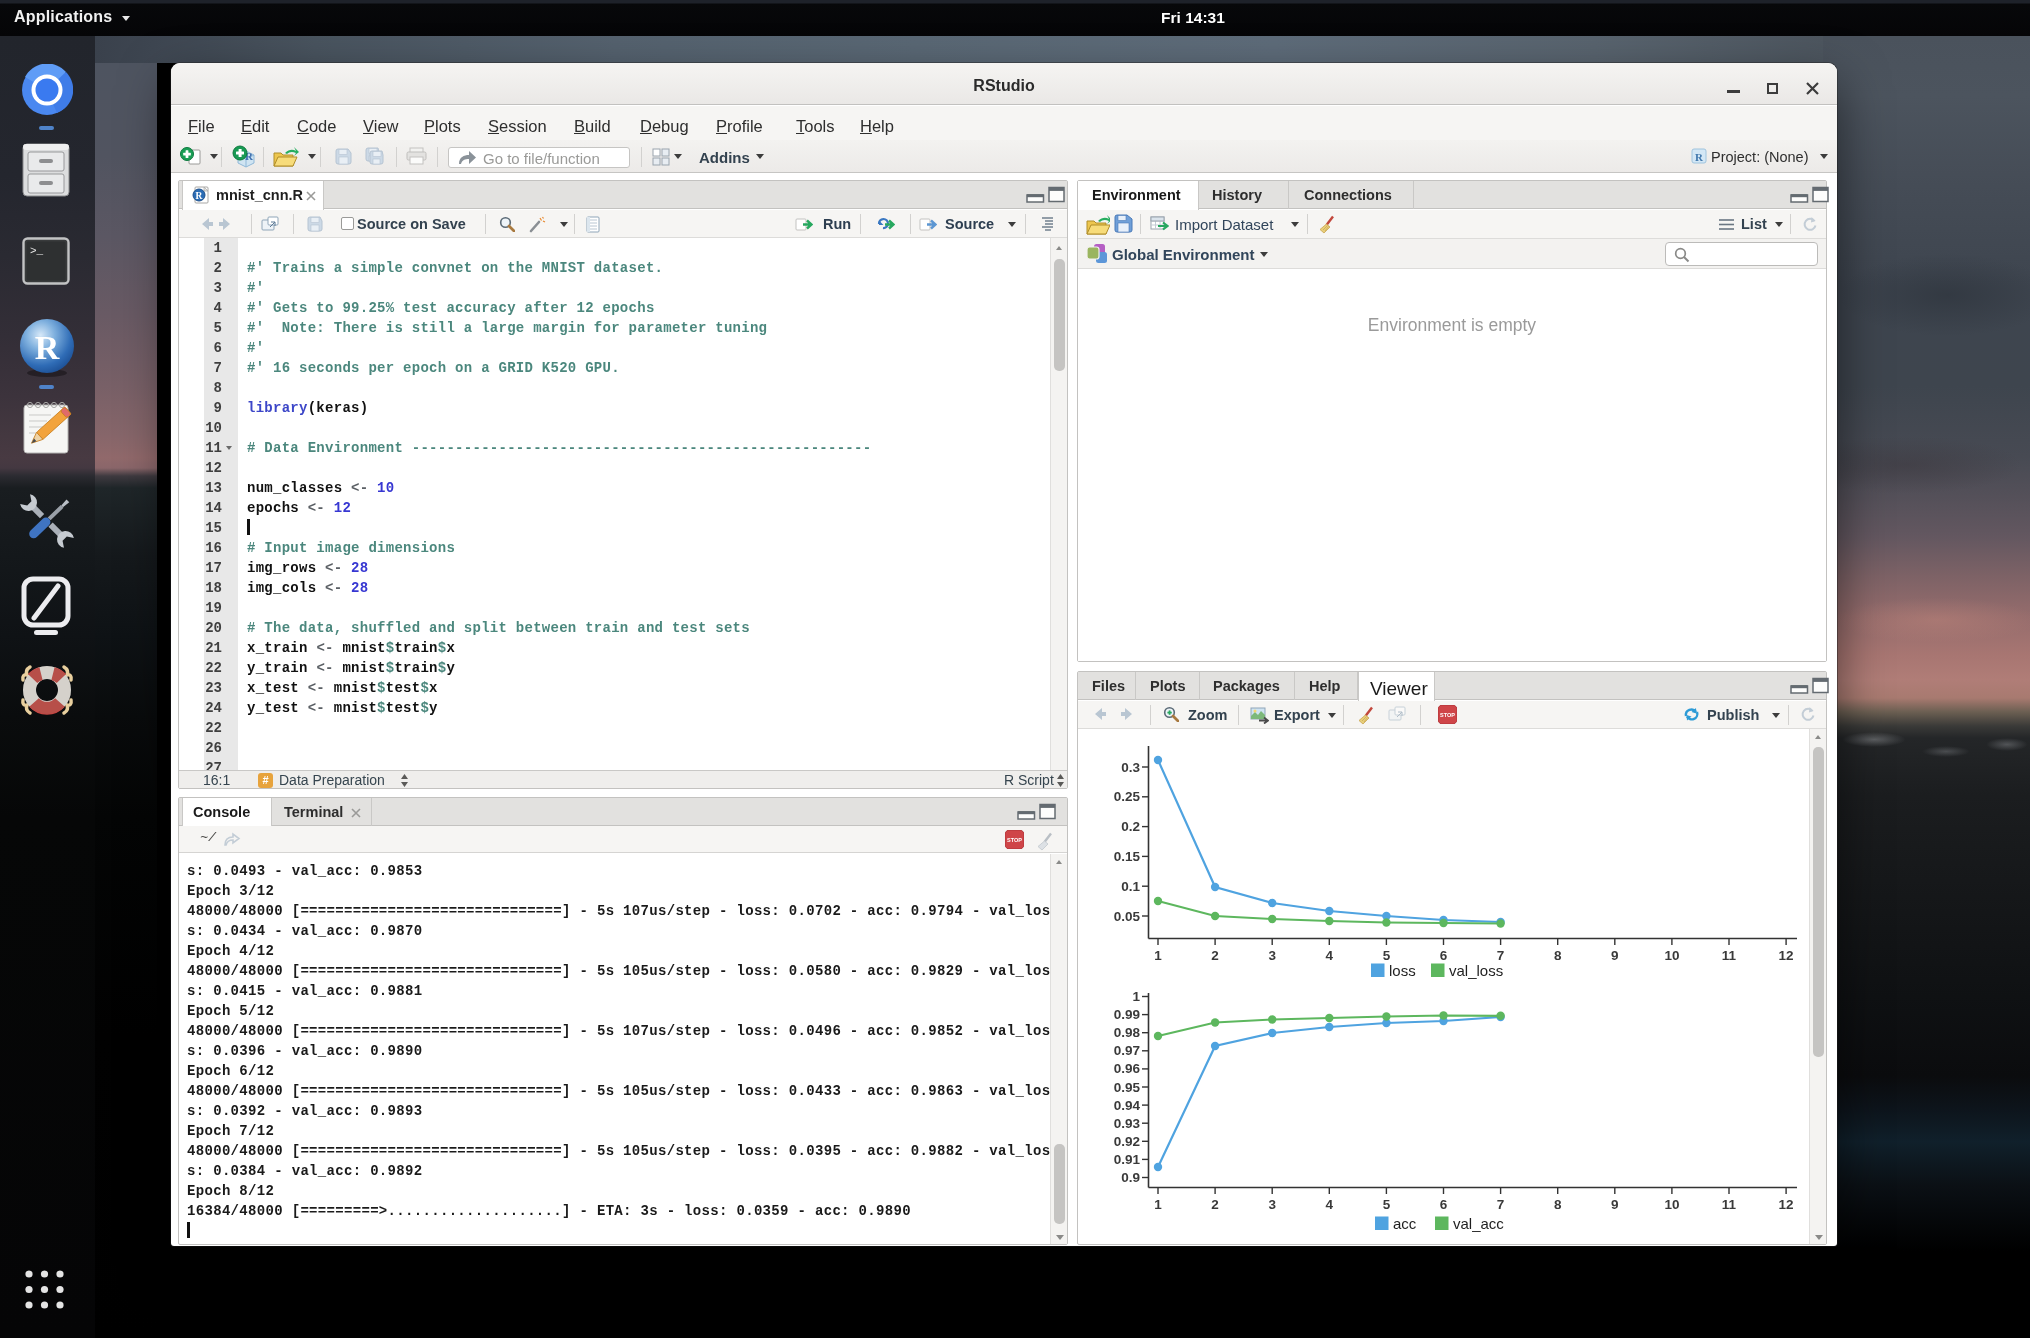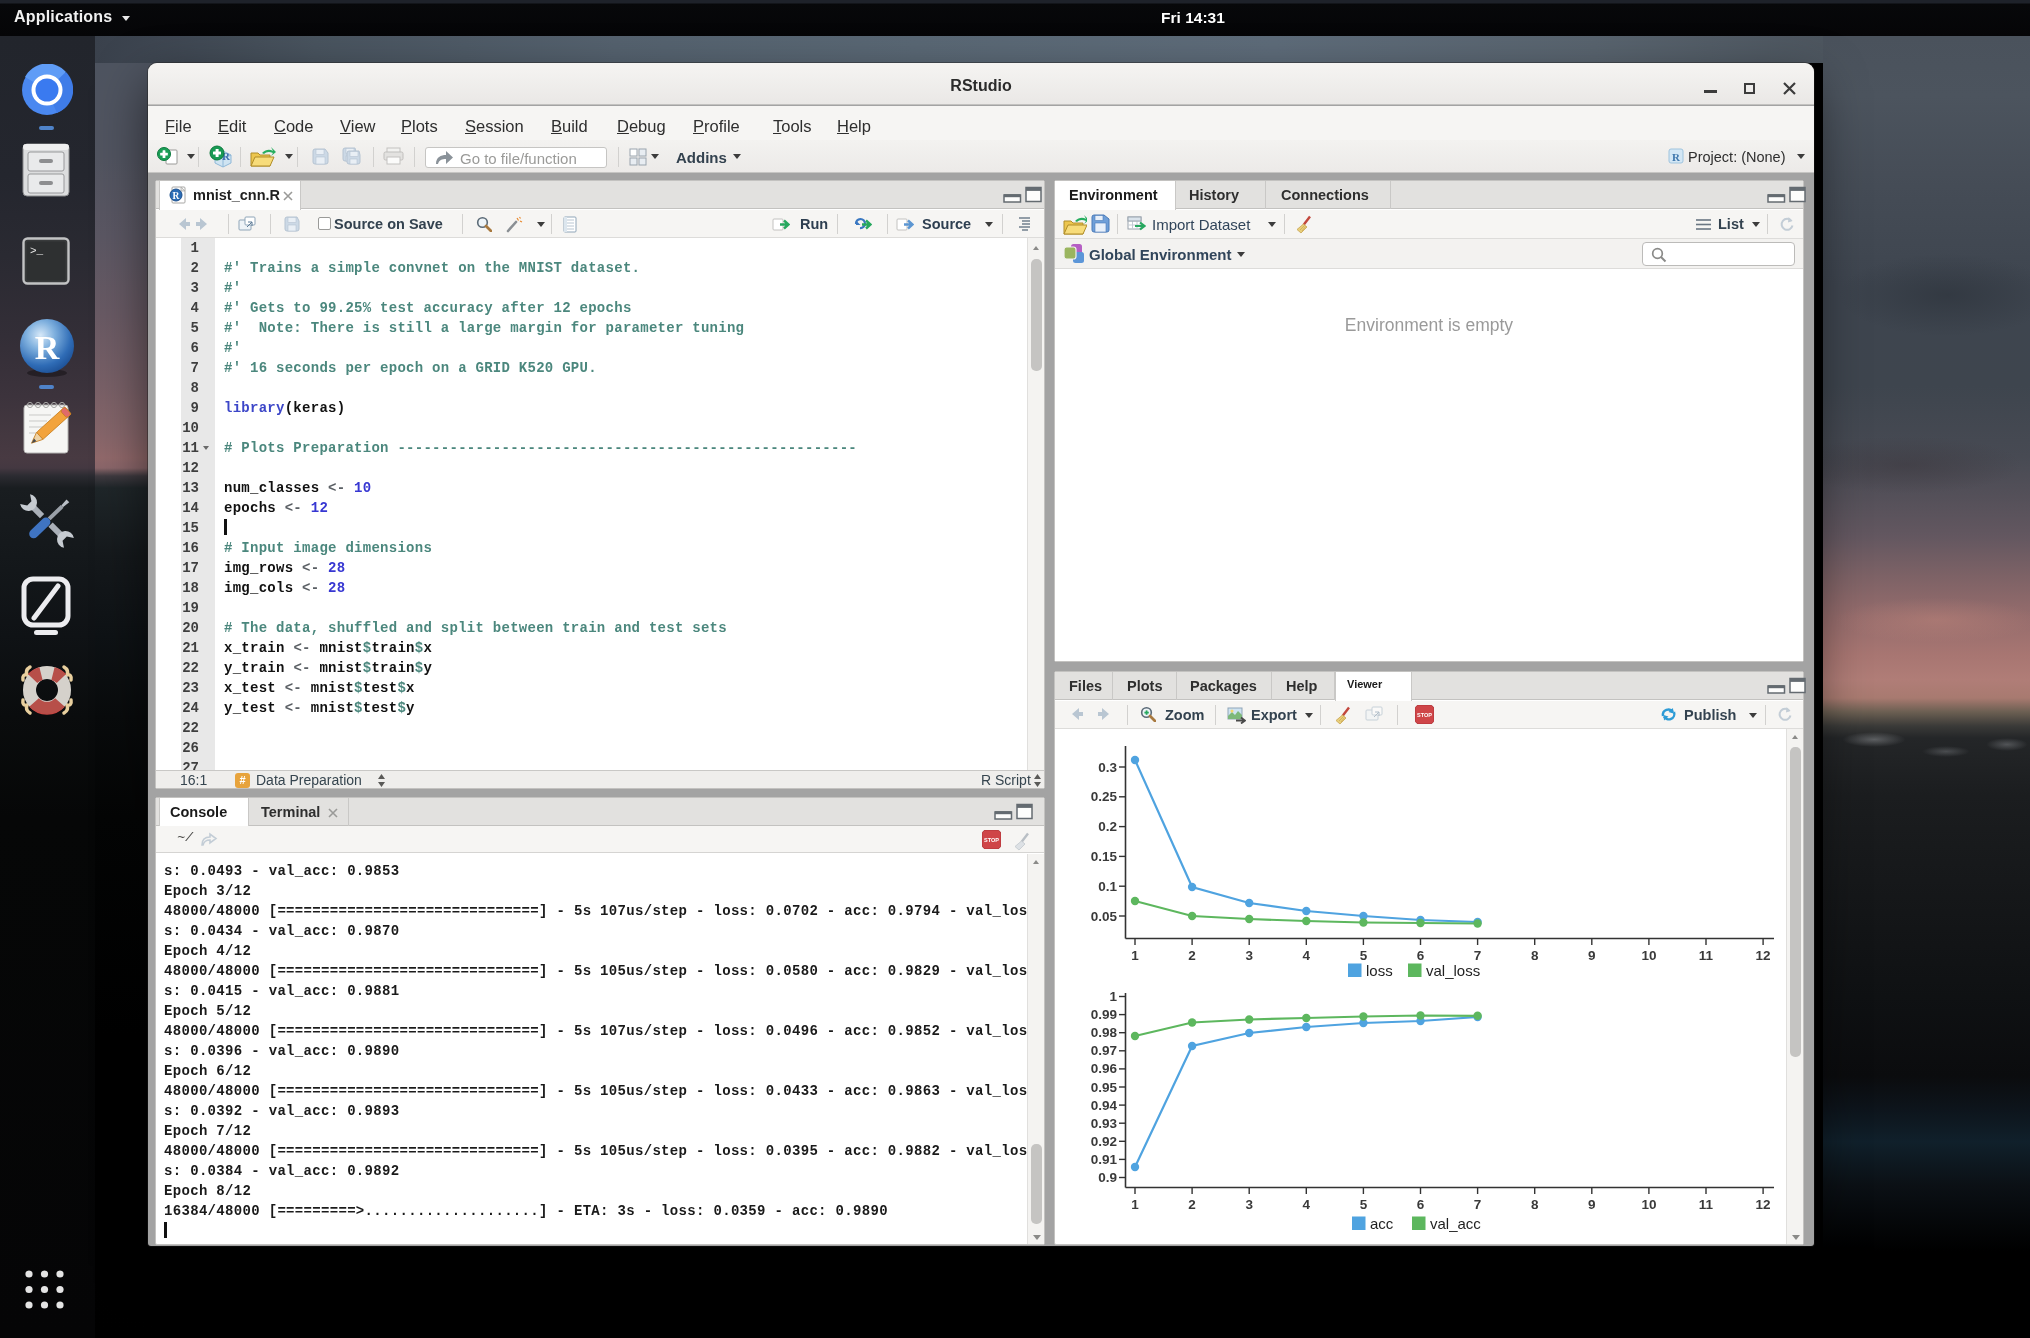--- a/index.html
+++ b/index.html
@@ -125,21 +125,21 @@
     <circle cx="38.0" cy="22.5" r="3.6" fill="#e4e4e4"></circle>
     <circle cx="7.0" cy="38.0" r="3.6" fill="#e4e4e4"></circle>
     <circle cx="22.5" cy="38.0" r="3.6" fill="#e4e4e4"></circle>
     <circle cx="38.0" cy="38.0" r="3.6" fill="#e4e4e4"></circle>
   </svg>
 <div class="a" style="left:0;top:0;width:2030px;height:36px;background:linear-gradient(180deg,#1e222a 0px,#1e222a 3px,#07080a 4px,#050507 100%)">
 <div class="a" style="left:14px;top:8px;font-size:16px;font-weight:700;color:#f1f1f1;letter-spacing:.2px">Applications</div>
 <div style="position:absolute;left:122px;top:16px;width:0;height:0;border-left:4px solid transparent;border-right:4px solid transparent;border-top:5px solid #e8e8e8"></div>
 <div class="a" style="left:1130px;top:9px;width:126px;text-align:center;font-size:15.5px;font-weight:700;color:#fff">Fri 14:31</div>
 </div>
-<div class="a" style="left:148px;top:63px;width:1666px;height:1183px;background:#a3a3a3;
+<div class="a" style="left:171px;top:63px;width:1666px;height:1183px;background:#ffffff;
 border-radius:9px 9px 3px 3px;box-shadow:0 20px 50px rgba(0,0,0,.55),0 0 0 1px rgba(40,40,40,.45)">
 <div class="a" style="left:0;top:0;width:1666px;height:42px;background:linear-gradient(180deg,#f5f4f2,#eae8e6);
 border-bottom:1px solid #c2c1bf;border-radius:9px 9px 0 0">
 <div class="a" style="left:0;top:14px;width:1666px;text-align:center;font-size:16px;font-weight:700;color:#2b2b2b">RStudio</div>
 <div class="a" style="left:1556px;top:27px;width:13px;height:2.5px;background:#3c3c3c"></div>
 <div class="a" style="left:1596px;top:20px;width:11px;height:11px;border:2px solid #3c3c3c"></div>
 <svg class="a" style="left:1634px;top:18px" width="15" height="15" viewBox="0 0 15 15">
 <path d="M2 2 L13 13 M13 2 L2 13" stroke="#3c3c3c" stroke-width="2.2"></path>
       </svg>
 </div>
@@ -357,21 +357,21 @@
         <div style="height:20px;white-space:pre"></div>
         <div style="height:20px;white-space:pre"><c>#' Trains a simple convnet on the MNIST dataset.</c></div>
         <div style="height:20px;white-space:pre"><c>#'</c></div>
         <div style="height:20px;white-space:pre"><c>#' Gets to 99.25% test accuracy after 12 epochs</c></div>
         <div style="height:20px;white-space:pre"><c>#'  Note: There is still a large margin for parameter tuning</c></div>
         <div style="height:20px;white-space:pre"><c>#'</c></div>
         <div style="height:20px;white-space:pre"><c>#' 16 seconds per epoch on a GRID K520 GPU.</c></div>
         <div style="height:20px;white-space:pre"></div>
         <div style="height:20px;white-space:pre"><k>library</k>(keras)</div>
         <div style="height:20px;white-space:pre"></div>
-        <div style="height:20px;white-space:pre"><c># Plots Preparation -----------------------------------------------------</c></div>
+        <div style="height:20px;white-space:pre"><c># Data Environment -----------------------------------------------------</c></div>
         <div style="height:20px;white-space:pre"></div>
         <div style="height:20px;white-space:pre">num_classes <o>&lt;-</o> <n>10</n></div>
         <div style="height:20px;white-space:pre">epochs <o>&lt;-</o> <n>12</n></div>
         <div style="height:20px;white-space:pre"><cur></cur></div>
         <div style="height:20px;white-space:pre"><c># Input image dimensions</c></div>
         <div style="height:20px;white-space:pre">img_rows <o>&lt;-</o> <n>28</n></div>
         <div style="height:20px;white-space:pre">img_cols <o>&lt;-</o> <n>28</n></div>
         <div style="height:20px;white-space:pre"></div>
         <div style="height:20px;white-space:pre"><c># The data, shuffled and split between train and test sets</c></div>
         <div style="height:20px;white-space:pre">x_train <o>&lt;-</o> mnist<d>$</d>train<d>$</d>x</div>
@@ -521,21 +521,21 @@
 <div class="a" style="left:0;top:0;width:748px;height:28px;background:#e2e1df;border-bottom:1px solid #c3c2c0">
 <div class="a" style="left:14px;top:6px;font-size:14.5px;font-weight:700;color:#2e2e2e">Files</div>
 <div class="a" style="left:0;top:0;width:58px;height:28px;border-right:1px solid #c9c8c6"></div>
 <div class="a" style="left:72px;top:6px;font-size:14.5px;font-weight:700;color:#2e2e2e">Plots</div>
 <div class="a" style="left:58px;top:0;width:64px;height:28px;border-right:1px solid #c9c8c6"></div>
 <div class="a" style="left:135px;top:6px;font-size:14.5px;font-weight:700;color:#2e2e2e">Packages</div>
 <div class="a" style="left:122px;top:0;width:95px;height:28px;border-right:1px solid #c9c8c6"></div>
 <div class="a" style="left:231px;top:6px;font-size:14.5px;font-weight:700;color:#2e2e2e">Help</div>
 <div class="a" style="left:217px;top:0;width:63px;height:28px;border-right:1px solid #c9c8c6"></div>
 <div class="a" style="left:280px;top:0;width:77px;height:29px;background:#fff;border-left:1px solid #c9c8c6;border-right:1px solid #c9c8c6"></div>
-<div class="a" style="left:292px;top:6px;font-size:11px;font-weight:700;color:#1a1a1a">Viewer</div>
+<div class="a" style="left:292px;top:6px;font-size:19px;font-weight:400;color:#1a1a1a">Viewer</div>
 <svg style="position:absolute;left:712px;top:5px" width="40" height="18" viewBox="0 0 40 18">
           <rect x="1" y="9" width="16.5" height="7" fill="#fdfdfc" stroke="#646b71" stroke-width="1.5"></rect>
           <rect x="1" y="8.2" width="16.5" height="3" fill="#646b71"></rect>
           <rect x="23" y="1.5" width="15" height="14" fill="#fdfdfc" stroke="#646b71" stroke-width="1.5"></rect>
           <rect x="23" y="1.5" width="15" height="3.4" fill="#646b71"></rect>
         </svg>
 </div>
 <div class="a" style="left:0;top:29px;width:748px;height:28px;background:#f6f5f3;border-bottom:1px solid #dddcda">
 <svg style="position:absolute;left:12px;top:5px;" width="17" height="16" viewBox="0 0 17 16">
           <path d="M12 2 L5 8 L12 14 L12 10 L16 10 L16 6 L12 6 Z" fill="#b9c6d2" transform="translate(0,0)"></path>

